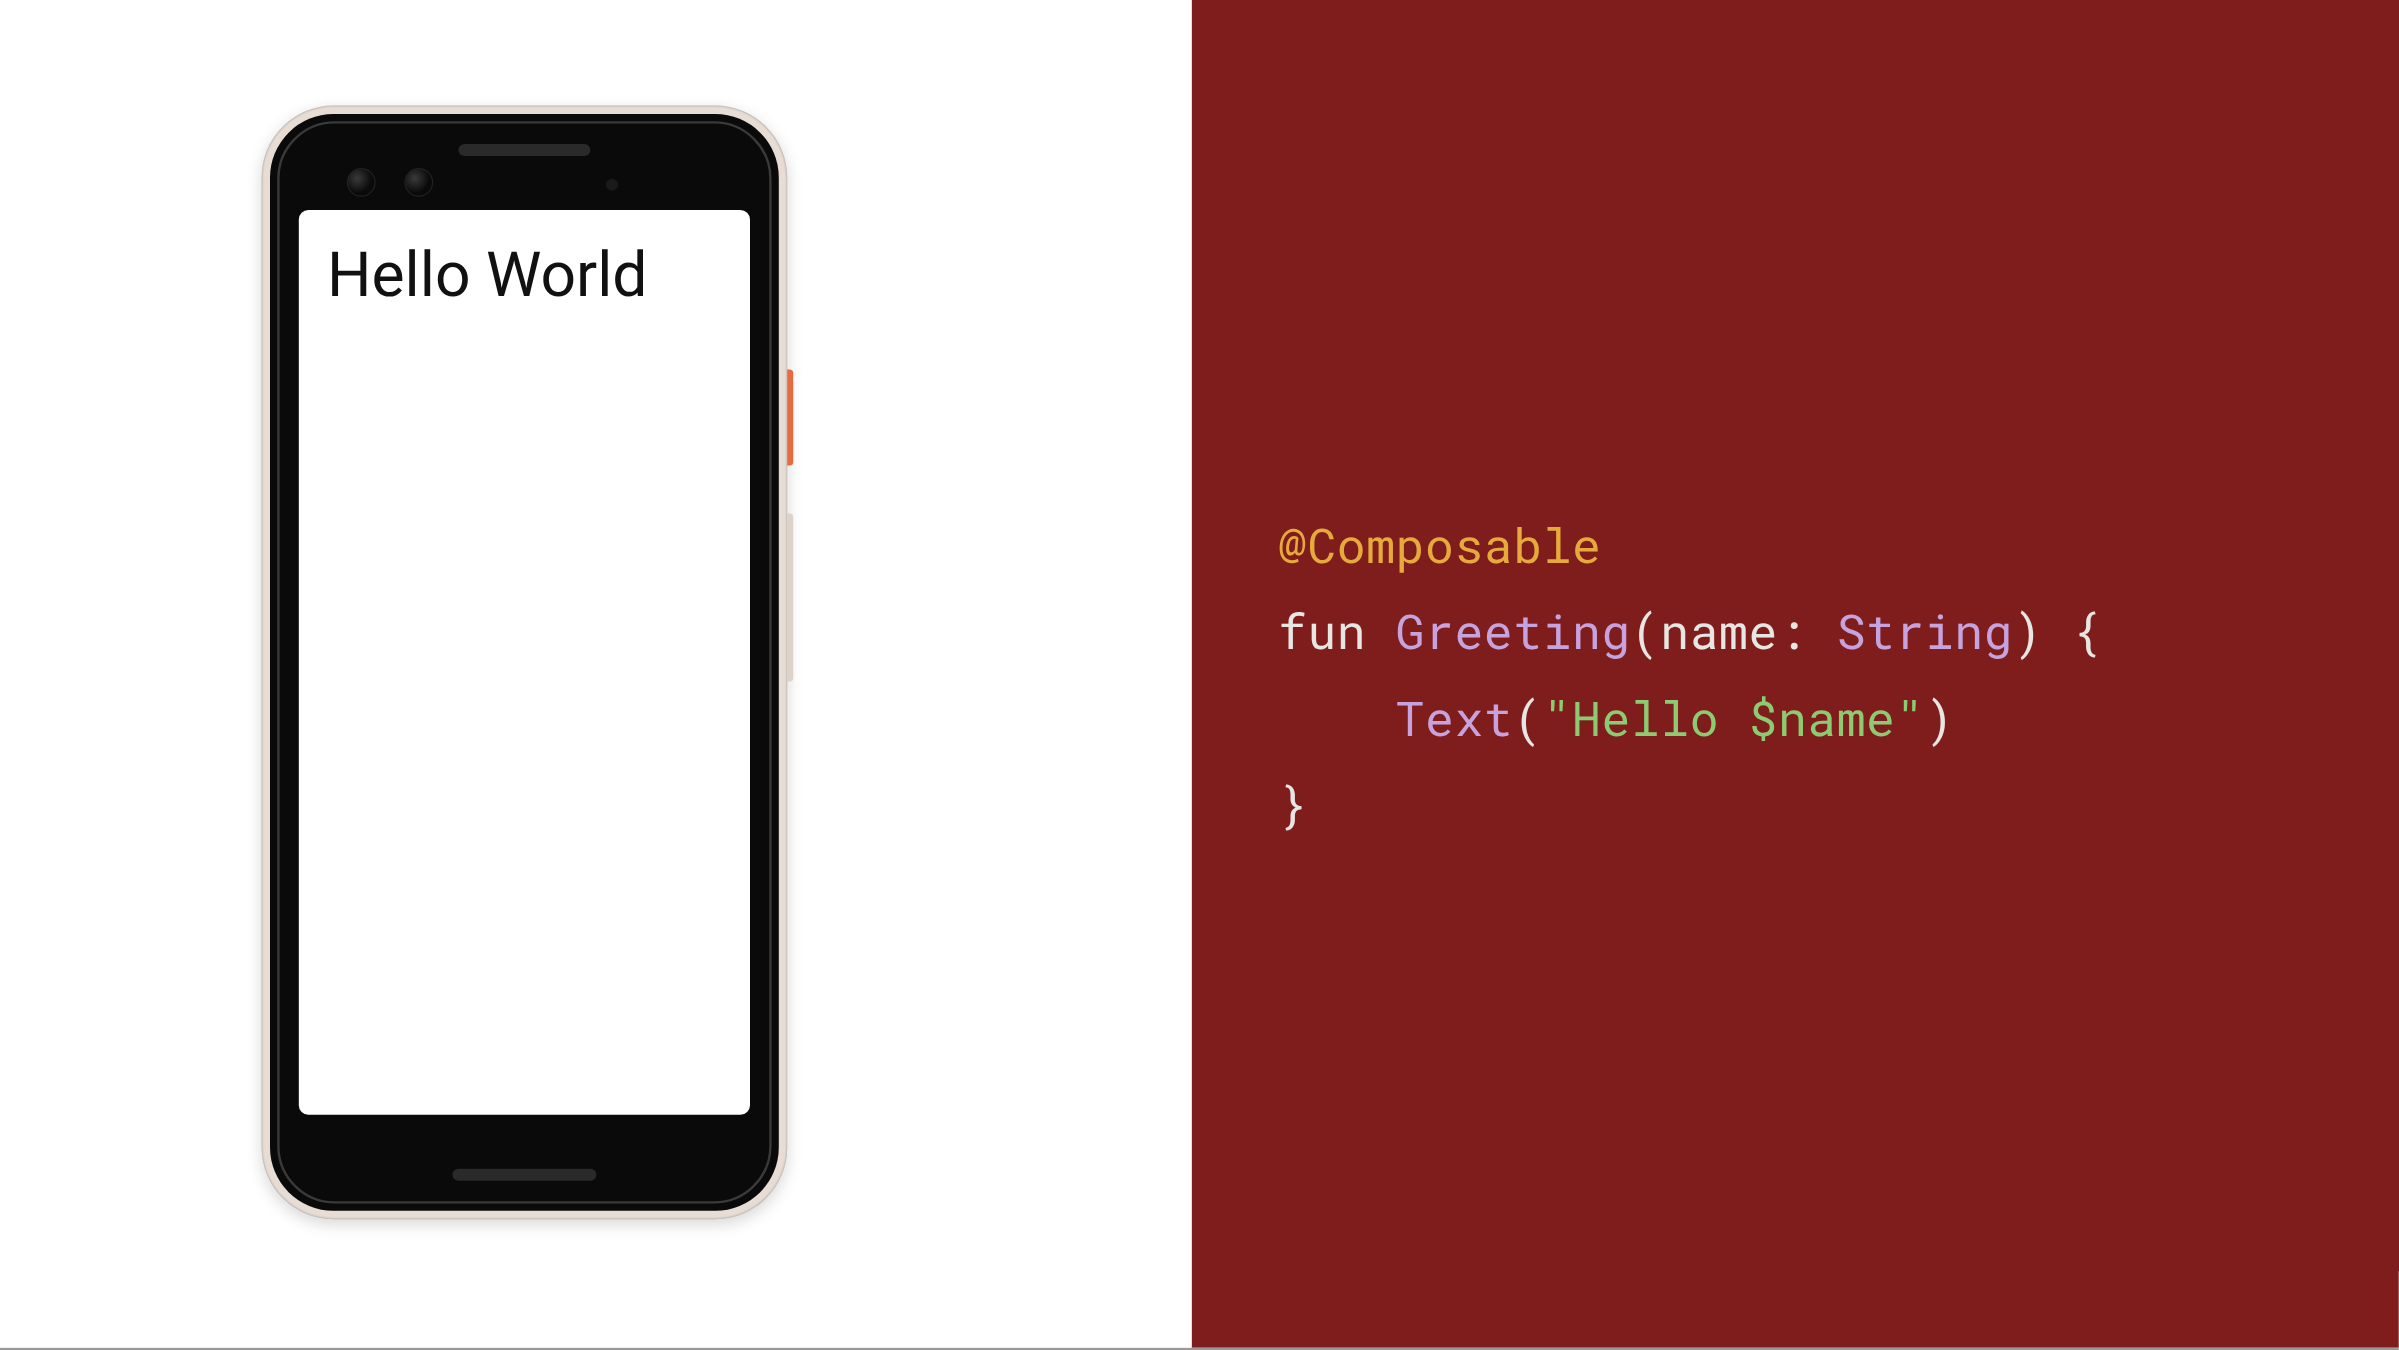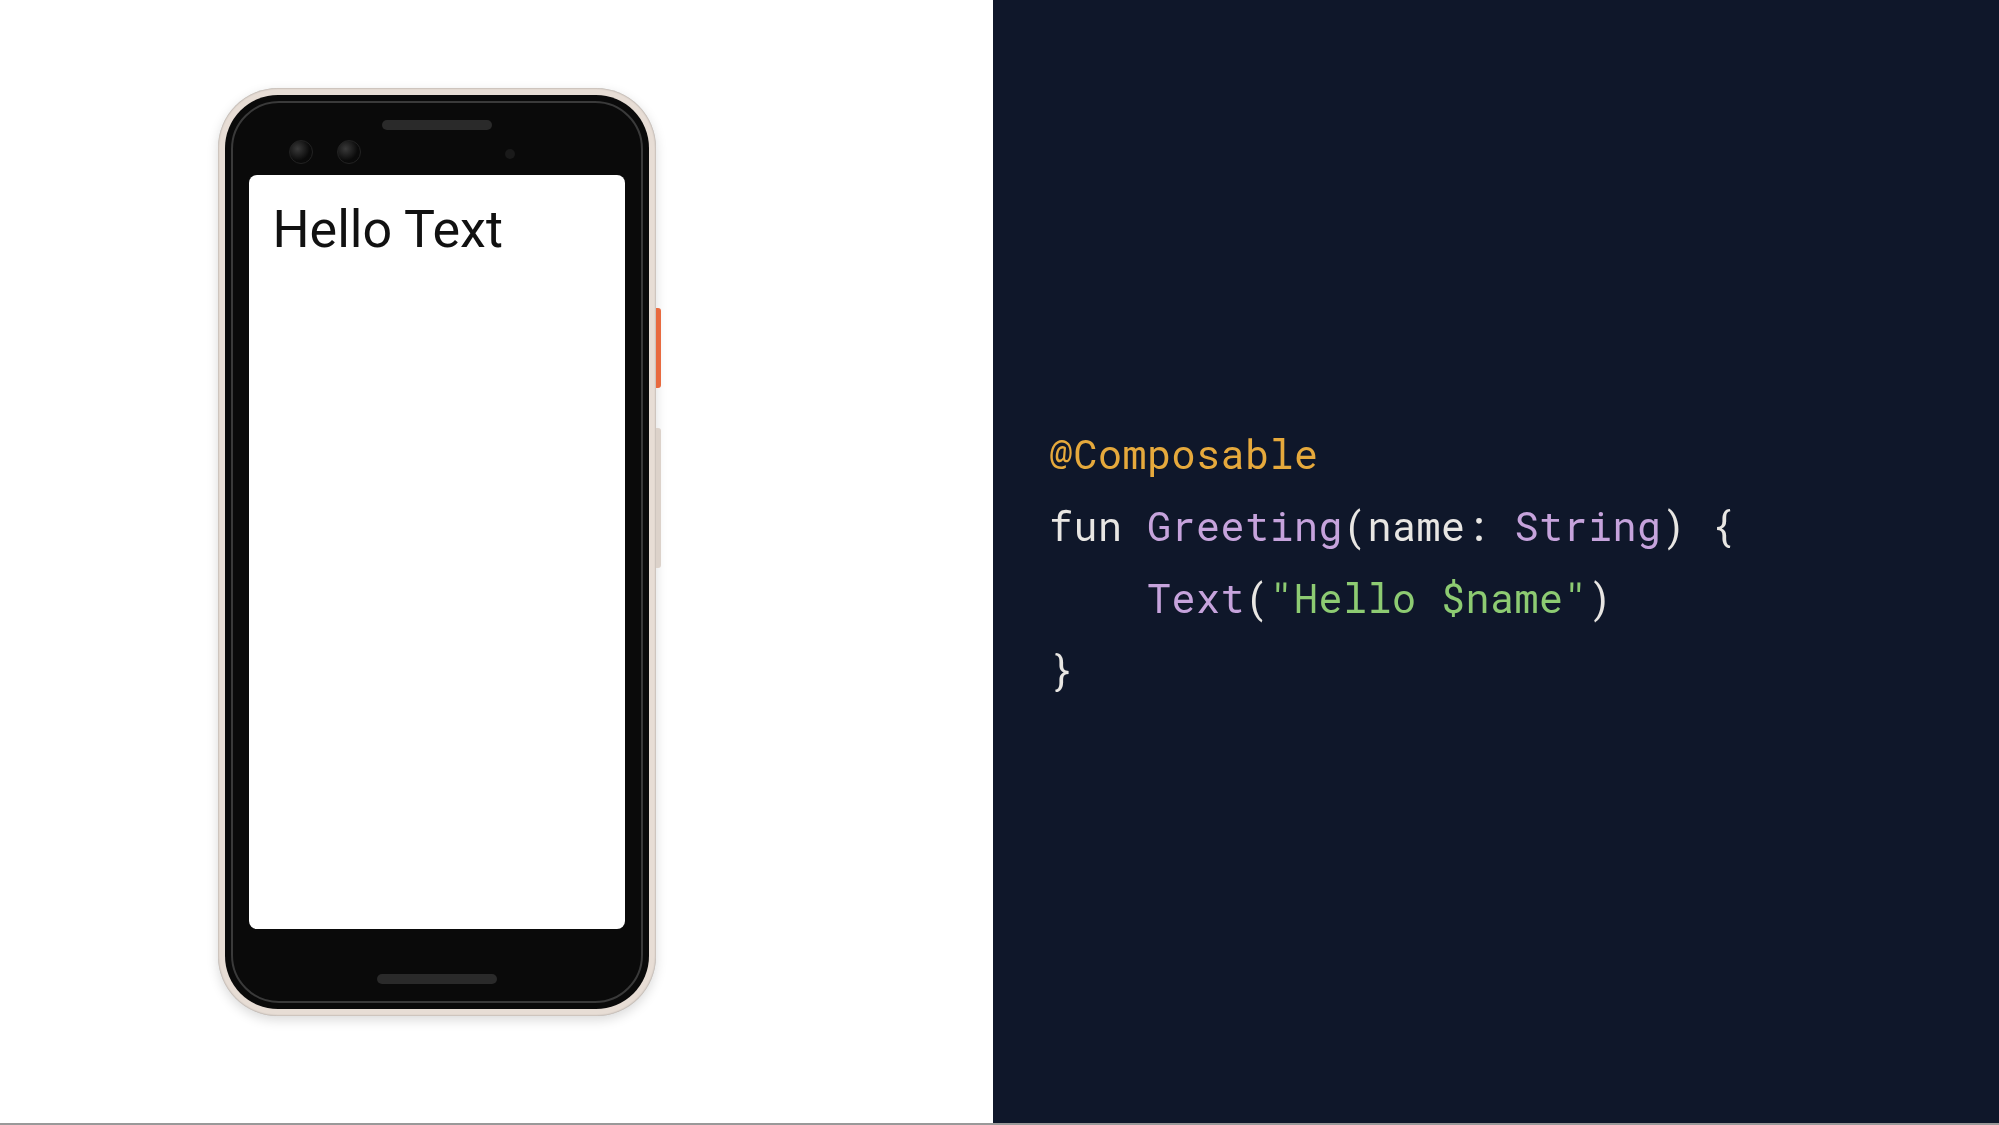--- a/index.html
+++ b/index.html
@@ -22,24 +22,24 @@
     height: 100%;
     background: #ffffff;
     display: flex;
     align-items: center;
     justify-content: center;
     position: relative;
   }
   .right-pane {
     flex: 1;
     height: 100%;
-    background: #0f172a;
+    background: #7f1d1d;
     display: flex;
     align-items: center;
-    padding-left: 56px;
+    padding-left: 72px;
     box-sizing: border-box;
   }
 
   
   .phone {
     position: relative;
     width: 438px;
     height: 928px;
     background: #e7ddd5;
     border-radius: 60px;
@@ -182,21 +182,21 @@
       <div class="side-btn side-vol"></div>
       <div class="phone-inner">
         <div class="phone-inner2"></div>
         <div class="speaker-top"></div>
         <div class="camera-dots">
           <div class="camera-dot"></div>
           <div class="camera-dot"></div>
         </div>
         <div class="prox-dot"></div>
         <div class="screen">
-          <div class="screen-text">Hello Text</div>
+          <div class="screen-text">Hello World</div>
         </div>
         <div class="speaker-bottom"></div>
       </div>
     </div>
   </div>
 
   <div class="right-pane">
     <div class="code-block"><span class="c-annotation">@Composable</span>
 <span class="c-keyword">fun </span><span class="c-funcname">Greeting</span><span class="c-paren">(</span><span class="c-param">name</span><span class="c-default">: </span><span class="c-type">String</span><span class="c-paren">)</span><span class="c-brace"> {</span>
 <span class="c-default">    </span><span class="c-call">Text</span><span class="c-paren">(</span><span class="c-string">"Hello $name"</span><span class="c-paren">)</span>

